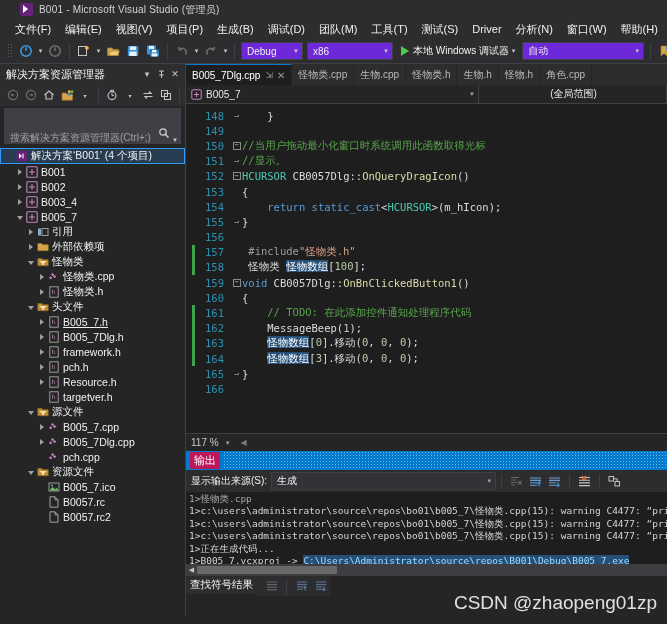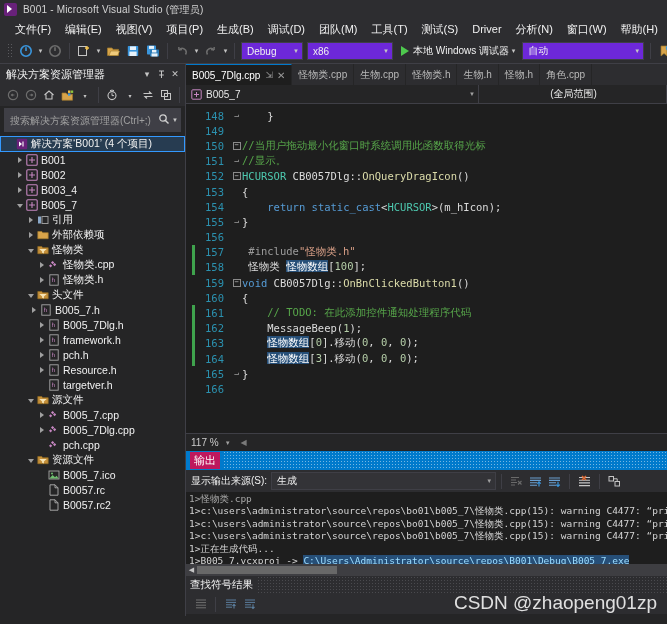--- a/index.html
+++ b/index.html
@@ -17,21 +17,21 @@
     display: flex;
     flex-direction: column;
   }
 
   
   .titlebar {
     height: 19px;
     background: #2d2d30;
     display: flex;
     align-items: center;
-    padding-left: 4px;
+    padding-left: 20px;
     flex: 0 0 auto;
   }
   .vs-logo {
     width: 13px; height: 13px;
     background: #68217a;
     border-radius: 2px;
     margin-right: 6px;
     position: relative;
     flex: 0 0 auto;
   }
@@ -180,25 +180,25 @@
     display: flex; align-items: center;
     padding-left: 4px;
     flex: 0 0 auto;
   }
   .se-tb-btn {
     width: 18px; height: 18px;
     display: flex; align-items: center; justify-content: center;
     flex: 0 0 auto; cursor: default;
   }
   .se-search {
-    height: 24px;
+    height: 36px;
     margin: 2px 4px 3px 4px;
     background: #3f3f46;
     border: 1px solid #3f3f46;
-    display: flex; align-items: center;
+    display: flex; align-items: flex-end;
     padding: 0 2px 0 5px;
     flex: 0 0 auto;
   }
   .se-search input {
     flex: 1 1 auto;
     background: transparent;
     border: none; outline: none;
     color: #c9c9c9;
     font-size: 10px;
     font-family: "Liberation Sans", sans-serif;
@@ -433,21 +433,21 @@
     background: #3e3e42;
     display: flex; align-items: center;
     flex: 0 0 auto;
   }
   .out-hscroll .lt { color: #c5c5c5; font-size: 7px; width: 11px; text-align: center; }
   .out-hthumb { height: 8px; width: 140px; background: #686868; }
 
   
   .findpanel {
     flex: 0 0 auto;
-    display: flex; flex-direction: column;
+    display: flex; flex-direction: row;
     background: #252526;
     text-align: center;
   }
   .find-head {
     height: 18px;
     background: #2d2d30;
     display: flex; align-items: center;
     padding-left: 4px;
     flex: 0 0 auto;
   }
@@ -821,21 +821,21 @@
               <span class="arrow-o"></span>
             </span>
             <span class="ticon">
               <svg width="12" height="12" viewBox="0 0 12 12">
                 <path d="M0.8 2.5 h4 l1 1.2 h5.4 v6 H0.8 z" fill="#c48f3a" stroke="#8f6a22" stroke-width="0.7"></path>
                 <path d="M2.3 5 h7.4 l-2.8 2.6 v2 l-1.8 -0.9 v-1.1 z" fill="#f5e3b5"></path>
               </svg>
             </span>
             <span class="tlabel">头文件</span>
           </div>
-          <div class="tnode" style="padding-left: 28px;">
+          <div class="tnode" style="padding-left: 36px; text-decoration: underline;">
             <span class="tw">
               <span class="arrow-c"></span>
             </span>
             <span class="ticon">
               <svg width="12" height="12" viewBox="0 0 12 12">
                 <rect x="1.8" y="0.8" width="8.4" height="10.4" fill="none" stroke="#a8a8a8" stroke-width="0.9"></rect>
                 <text x="3.6" y="8.4" font-size="6" fill="#c586c0" font-family="monospace">h</text>
               </svg>
             </span>
             <span class="tlabel">B005_7.h</span>

